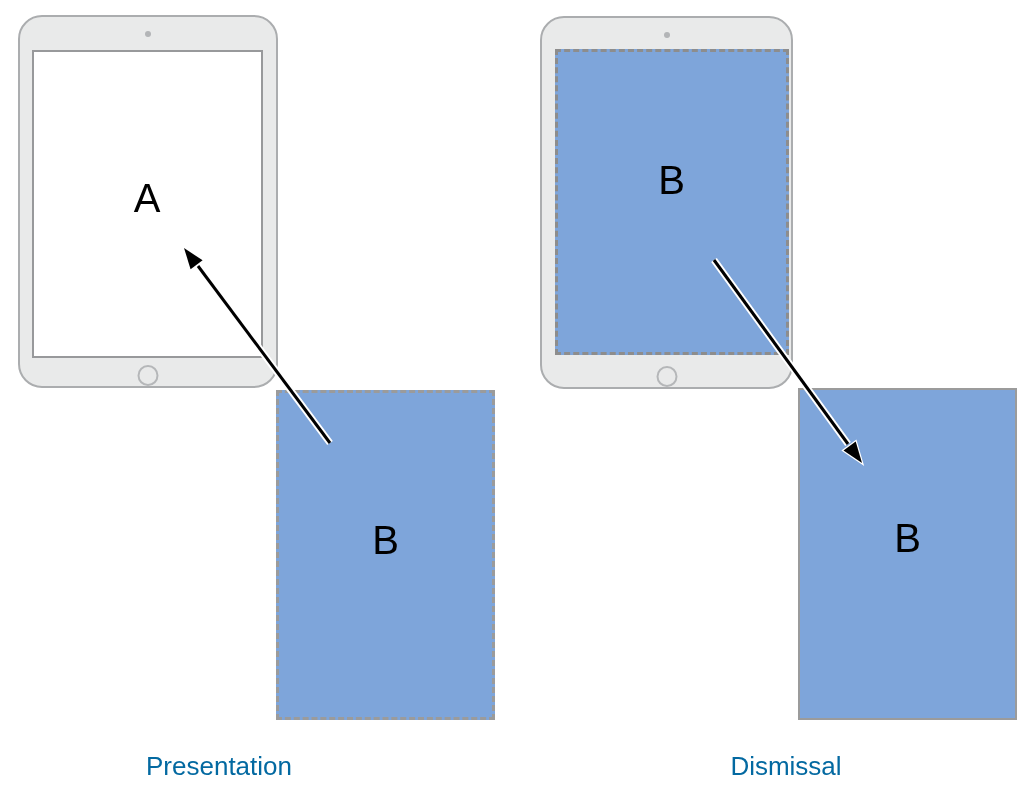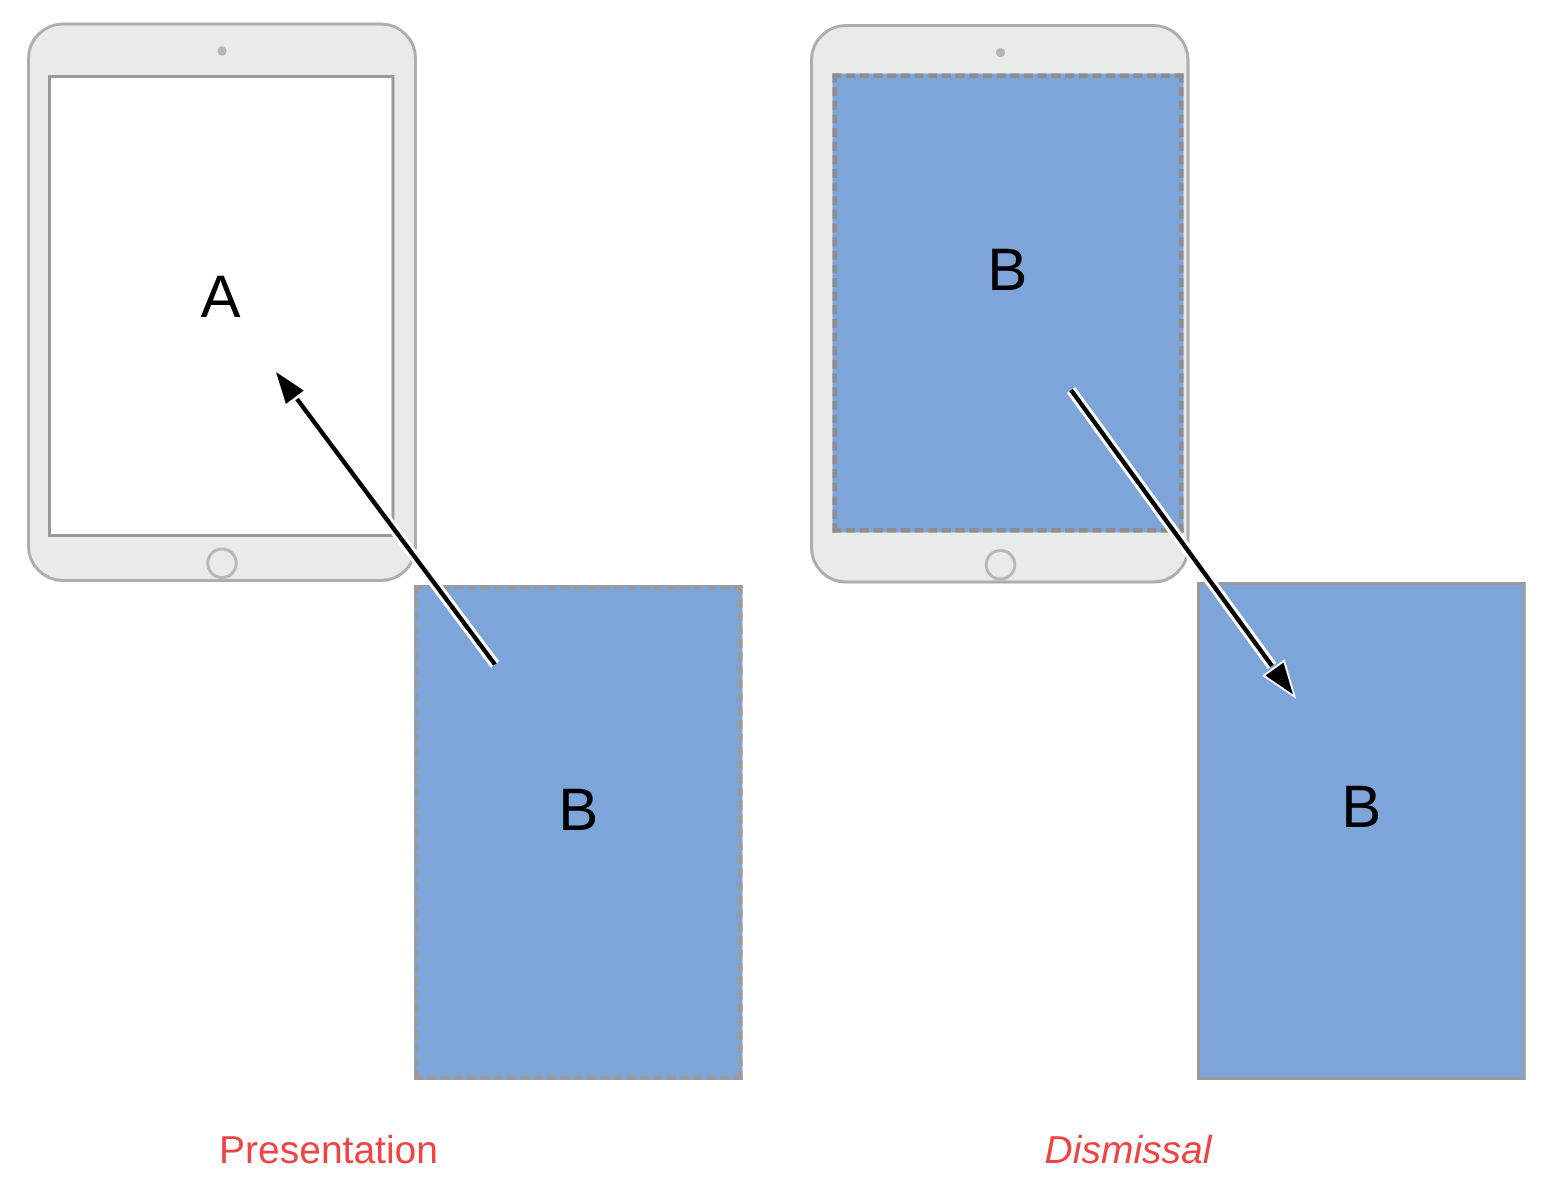--- a/index.html
+++ b/index.html
@@ -45,24 +45,24 @@
     position:absolute;left:50%;transform:translate(-50%,-50%);
     font-size:40px;line-height:1;color:#000;
   }
   .letter.a-pos{top:146px;}
   .letter.dscreen-pos{top:128px;}
   .letter.pview-pos{top:147px;}
   .letter.dview-pos{top:148px;}
   
   .caption{
     position:absolute;top:752px;transform:translateX(-50%);
-    font-size:26px;line-height:1.15;white-space:nowrap;color:#ef4444;
+    font-size:26px;line-height:1.15;white-space:nowrap;color:#0369a1;
   }
   .caption.p-cap{left:219px;}
-  .caption.d-cap{left:752px;font-style:italic;}
+  .caption.d-cap{left:786px;}
   
   svg.arrows{position:absolute;left:0;top:0;pointer-events:none;}
   .arrow-casing{stroke:#FFFFFF;stroke-width:7;fill:none;}
   .arrow-core{stroke:var(--arrow-color,#000000);stroke-width:3;fill:none;}
   .arrow-head{
     fill:var(--arrow-color,#000000);
     stroke:#FFFFFF;stroke-width:2.5;paint-order:stroke;stroke-linejoin:miter;
   }
 </style>
 </head>

